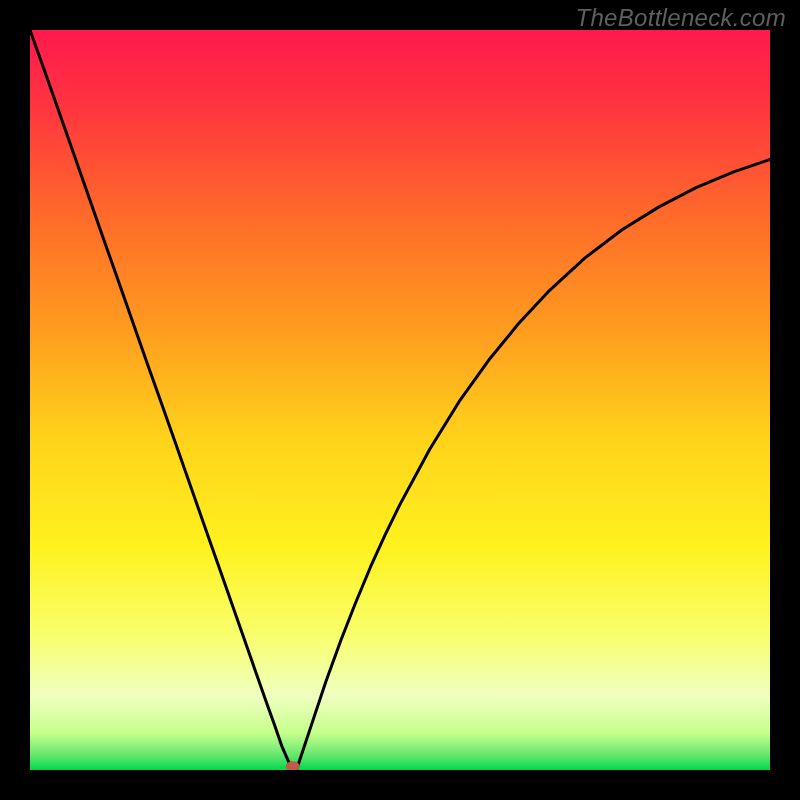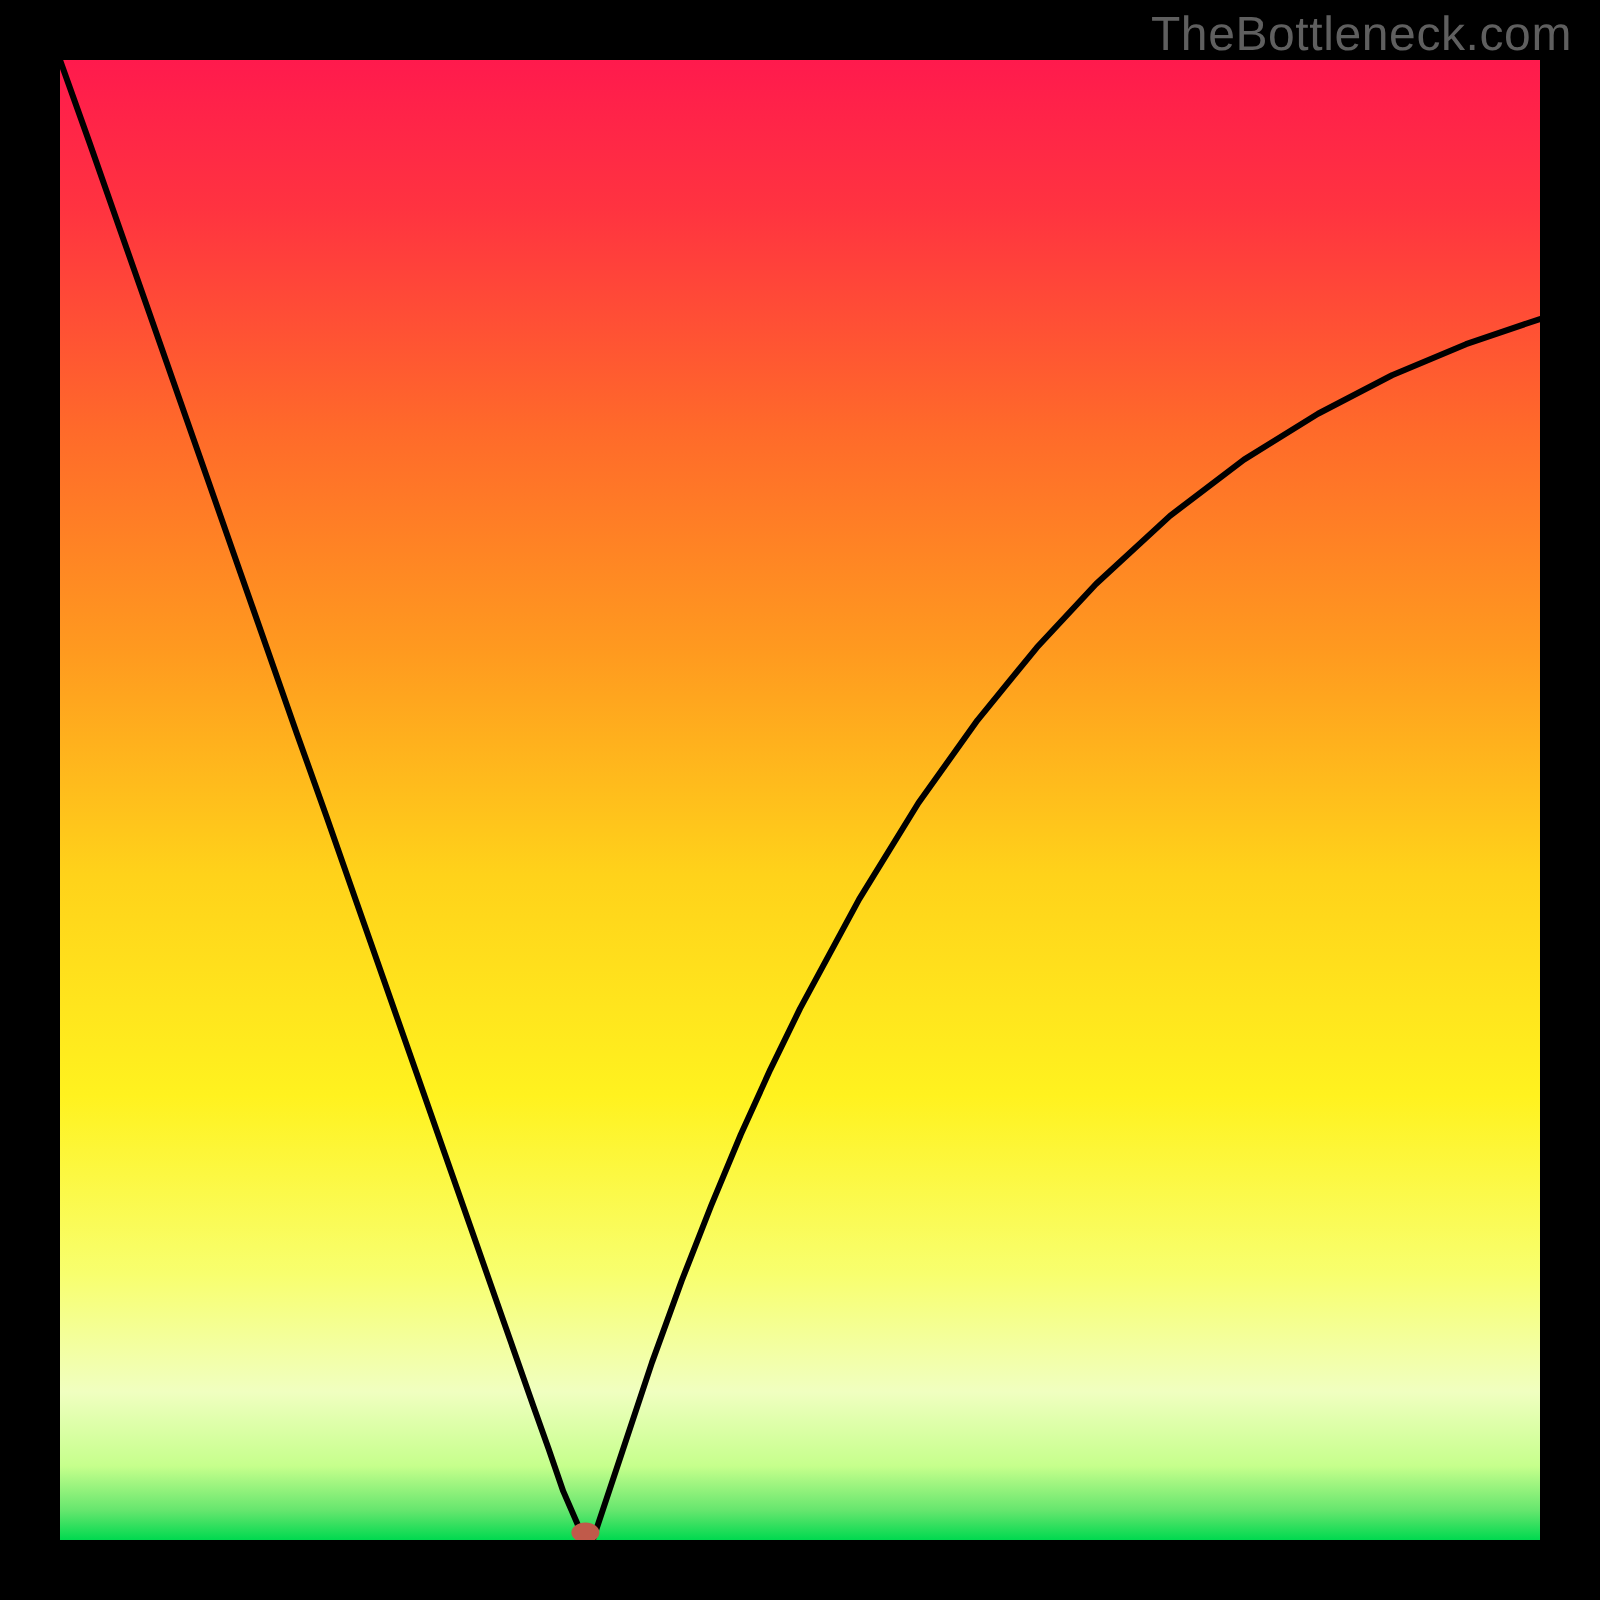--- a/index.html
+++ b/index.html
@@ -8,20 +8,21 @@
     height: 800px;
     background: #000;
     position: relative;
     font-family: Arial, Helvetica, sans-serif;
   }
   .outer {
     position: absolute;
     left: 0; top: 0;
     width: 800px; height: 597px;
     background: #000;
+    font-style: italic;
   }
   .watermark {
     position: absolute;
     top: 4px;
     right: 14px;
     color: #5f5f5f;
     font-size: 24px;
     letter-spacing: 0.3px;
     font-weight: 400;
     z-index: 20;

